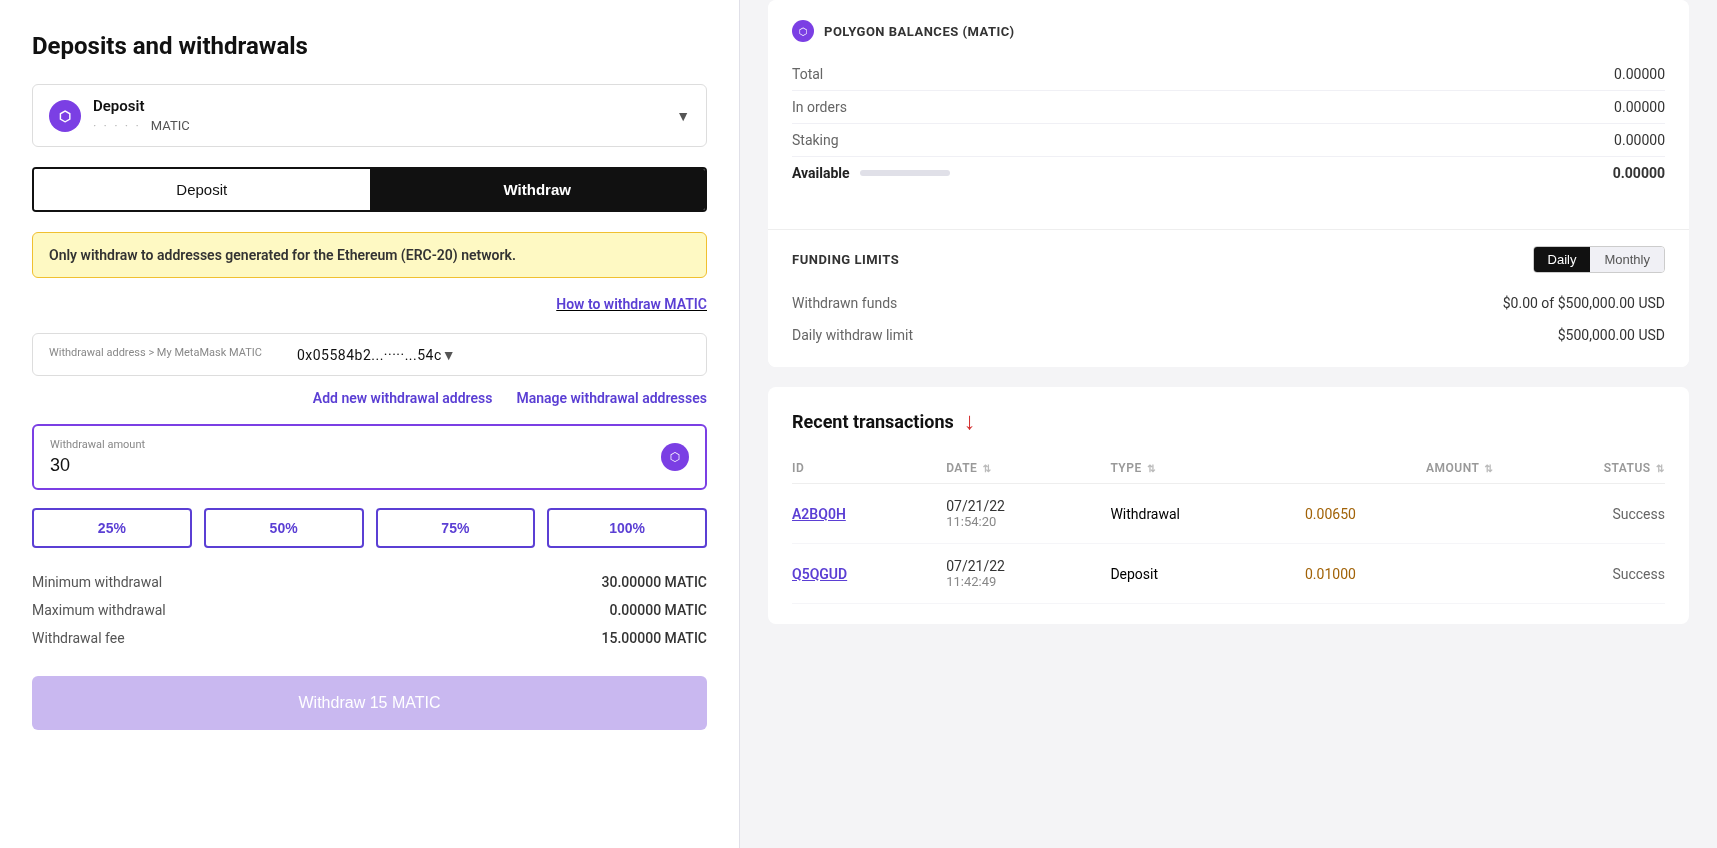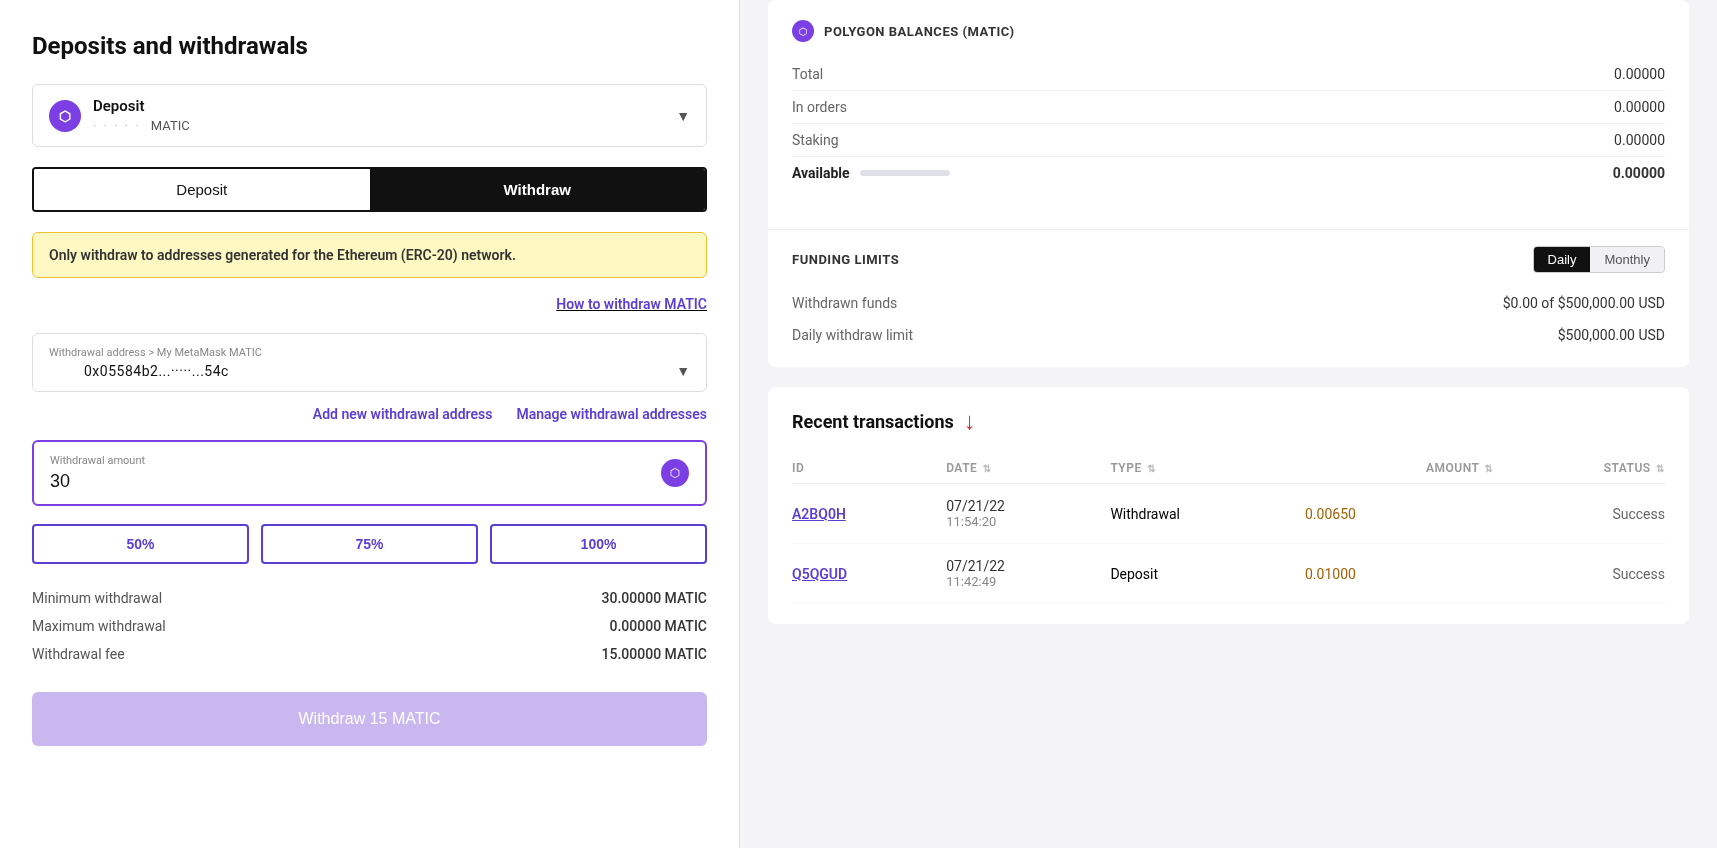--- a/index.html
+++ b/index.html
@@ -124,21 +124,21 @@
       font-size: 14px;
       font-weight: 600;
       text-decoration: none;
     }
     
     .address-selector {
       border: 1px solid #ddd;
       border-radius: 6px;
       padding: 12px 16px;
       display: flex;
-      flex-direction: column;
+      flex-direction: row;
       margin-bottom: 14px;
       cursor: pointer;
       background: #fff;
     }
     .address-label {
       font-size: 11px;
       color: #888;
       margin-bottom: 4px;
     }
     .address-row {
@@ -506,20 +506,21 @@
   <div class="amount-container">
     <div class="amount-inner">
       <div class="amount-label">Withdrawal amount</div>
       <input class="amount-input" type="text" value="30" style="">
     </div>
     <div class="amount-icon">⬡</div>
   </div>
 
   
   <div class="percent-buttons">
+    <button class="percent-btn">25%</button>
     <button class="percent-btn">50%</button>
     <button class="percent-btn">75%</button>
     <button class="percent-btn">100%</button>
   </div>
 
   
   <div class="info-rows">
     <div class="info-row">
       <span>Minimum withdrawal</span>
       <span class="value">30.00000 MATIC</span>

